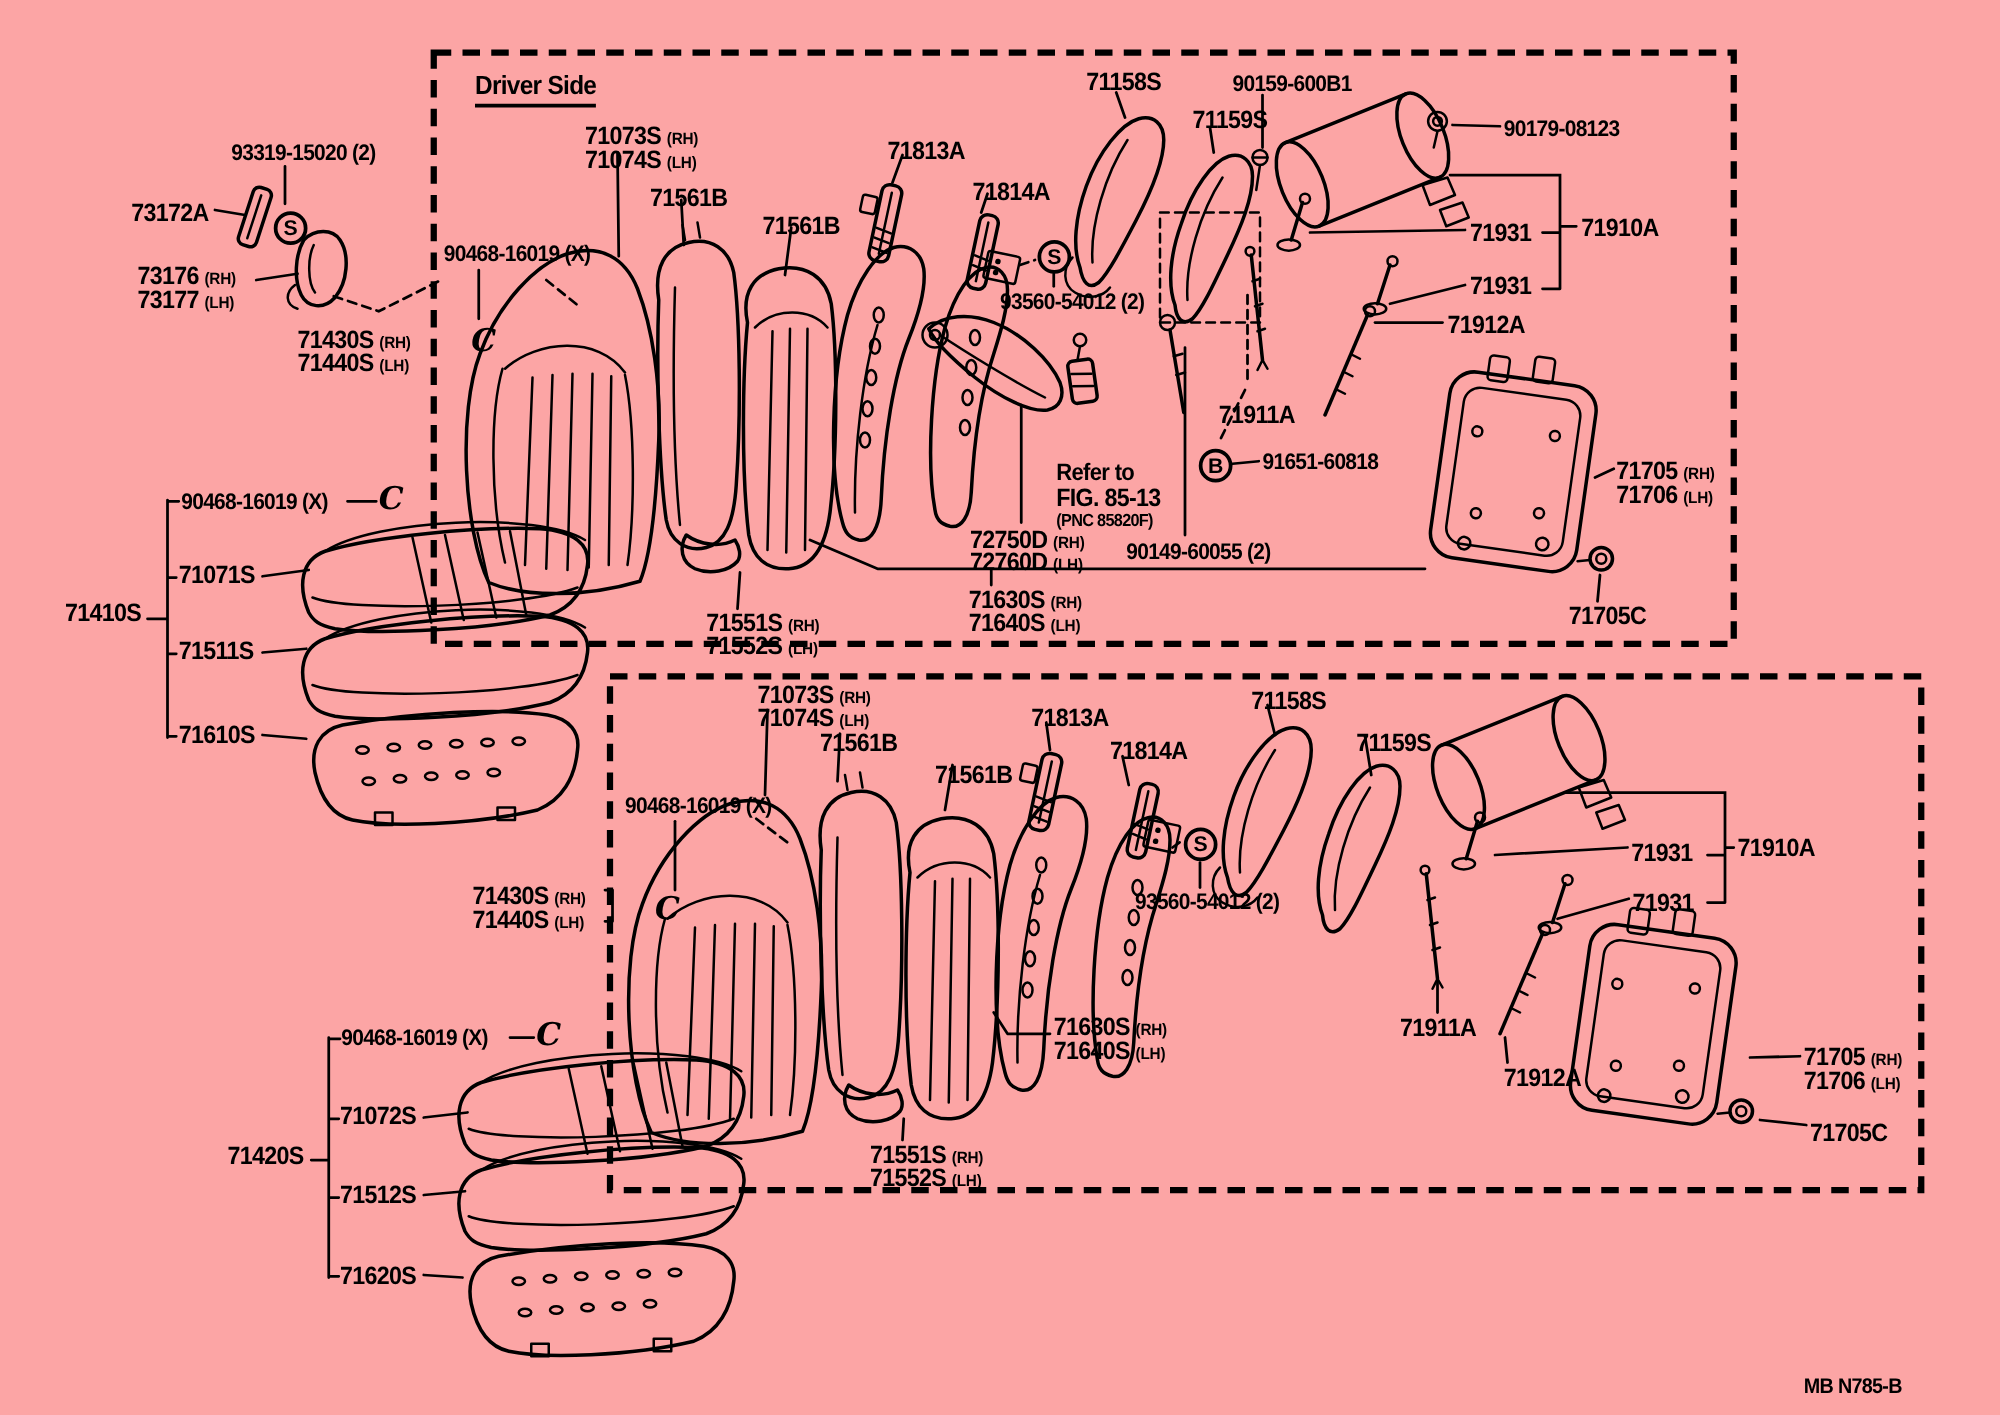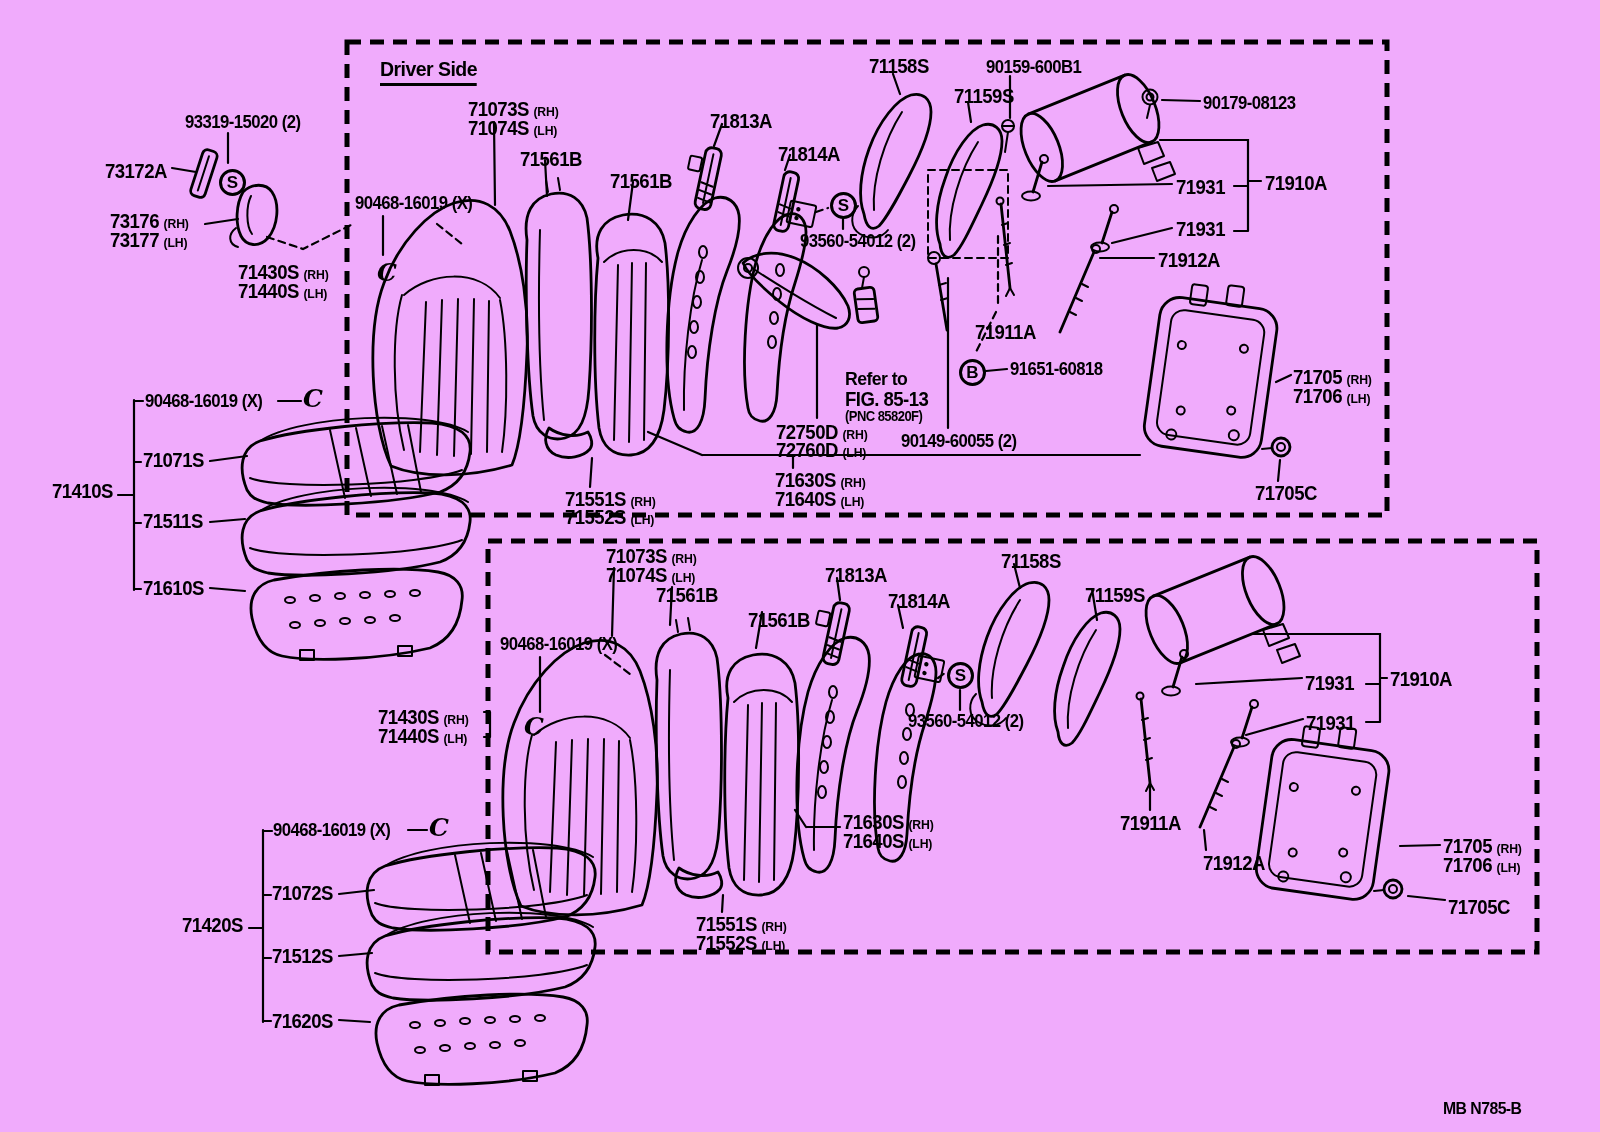--- a/index.html
+++ b/index.html
@@ -1,16 +1,16 @@
 <!DOCTYPE html>
 <html><head>
 <meta charset="utf-8">
 <style>
   html,body{margin:0;padding:0;background:#fff;}
-  #stage{position:relative;width:1600px;height:1132px;background:#f0abfc;overflow:hidden;
+  #stage{position:relative;width:1600px;height:1132px;background:#fca5a5;overflow:hidden;
          font-family:"Liberation Sans",sans-serif;}
   svg{position:absolute;left:0;top:0;}
   .s{fill:none;stroke:#000;stroke-width:2.8;stroke-linejoin:round;stroke-linecap:round}
   .f{fill:none;stroke:#000;stroke-width:2;stroke-linejoin:round;stroke-linecap:round}
   .ld{fill:none;stroke:#000;stroke-width:2.2;stroke-linecap:round}
   .dash{stroke-dasharray:7 5}
   .bd{fill:none;stroke:#000;stroke-width:5;stroke-dasharray:14 9}
   .dot{fill:#000;stroke:none}
   #labels{position:absolute;left:0;top:0;width:100%;height:100%;}
   .lbl{position:absolute;font-weight:700;font-size:19px;letter-spacing:-0.6px;color:#000;

